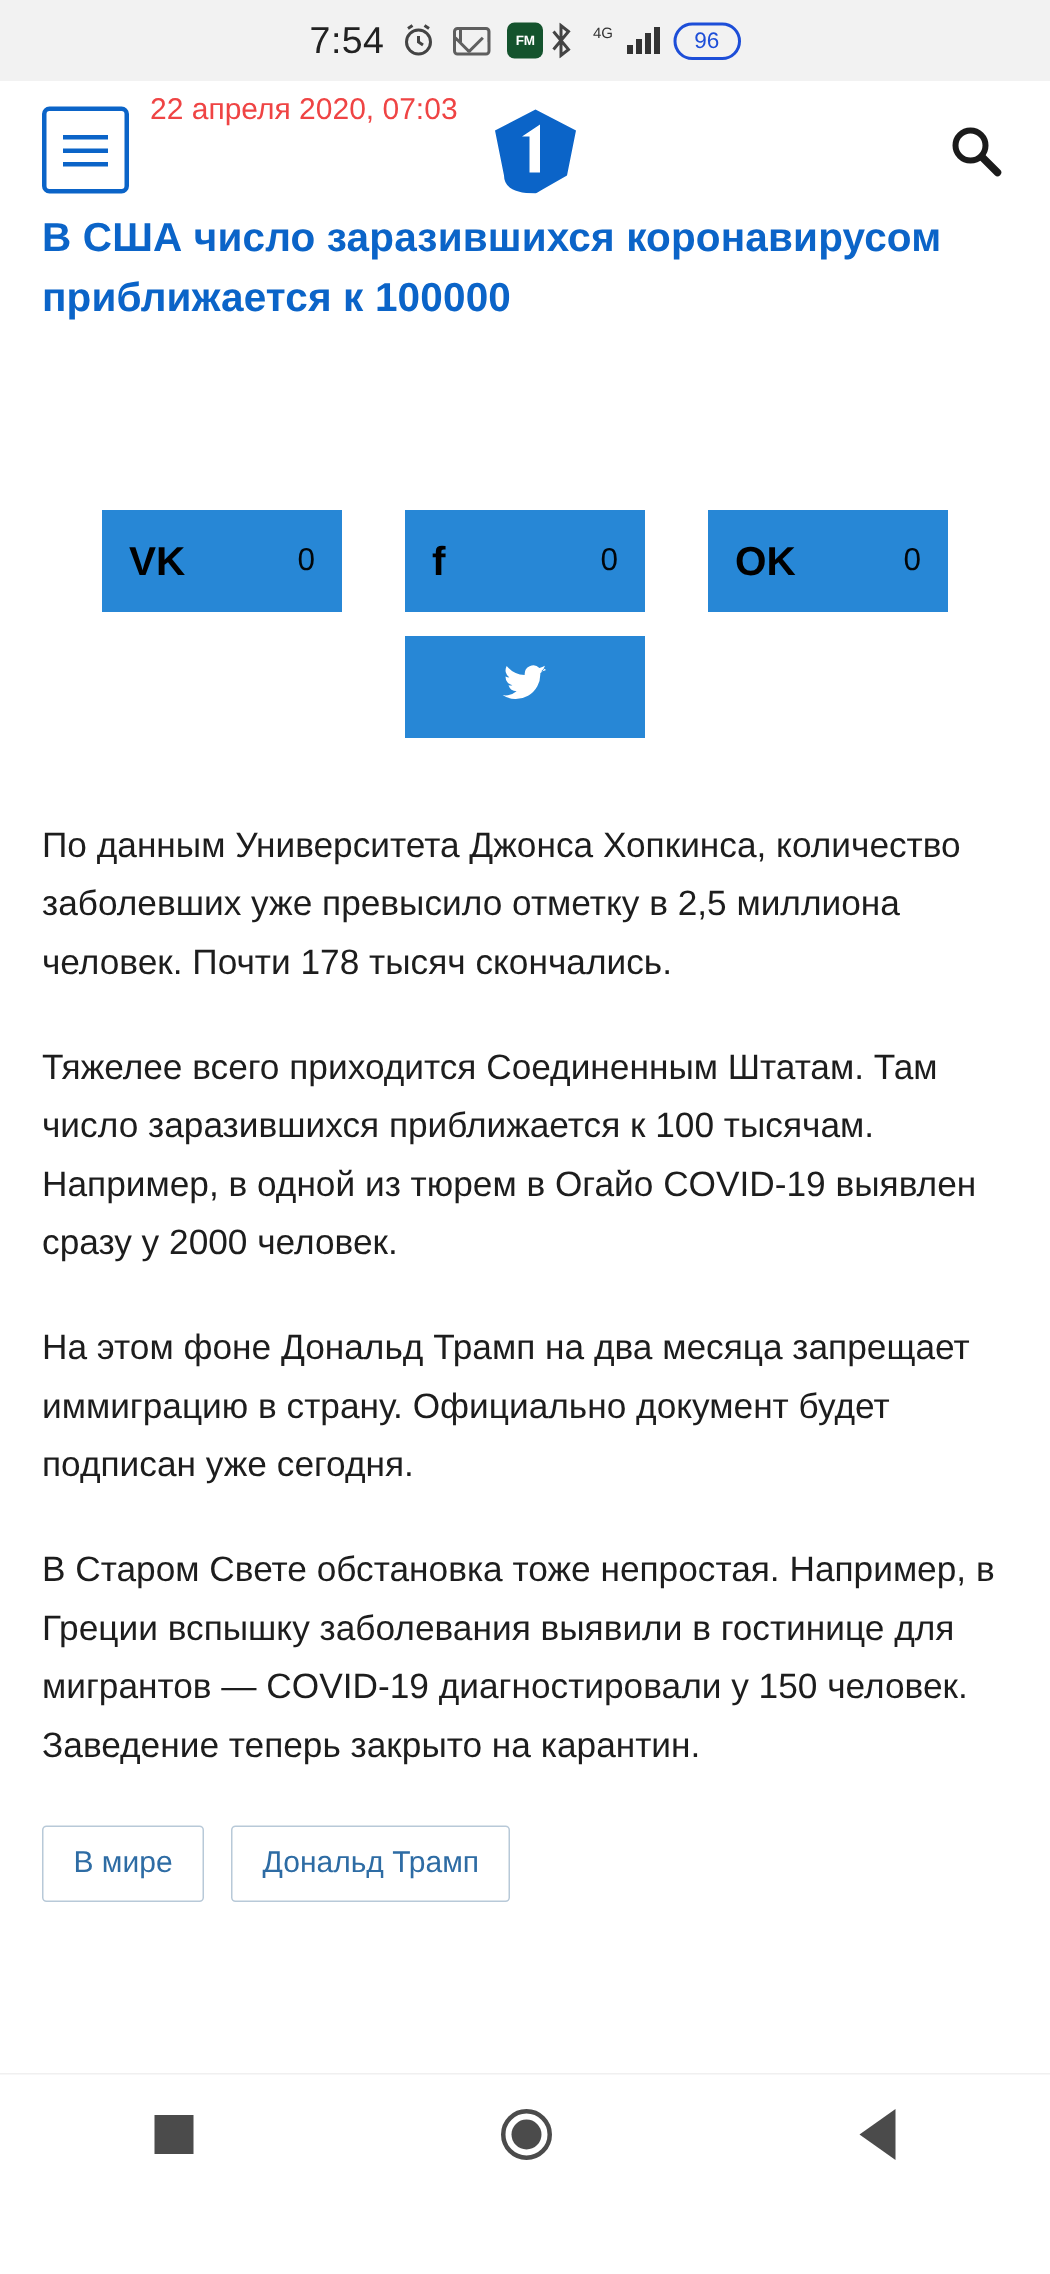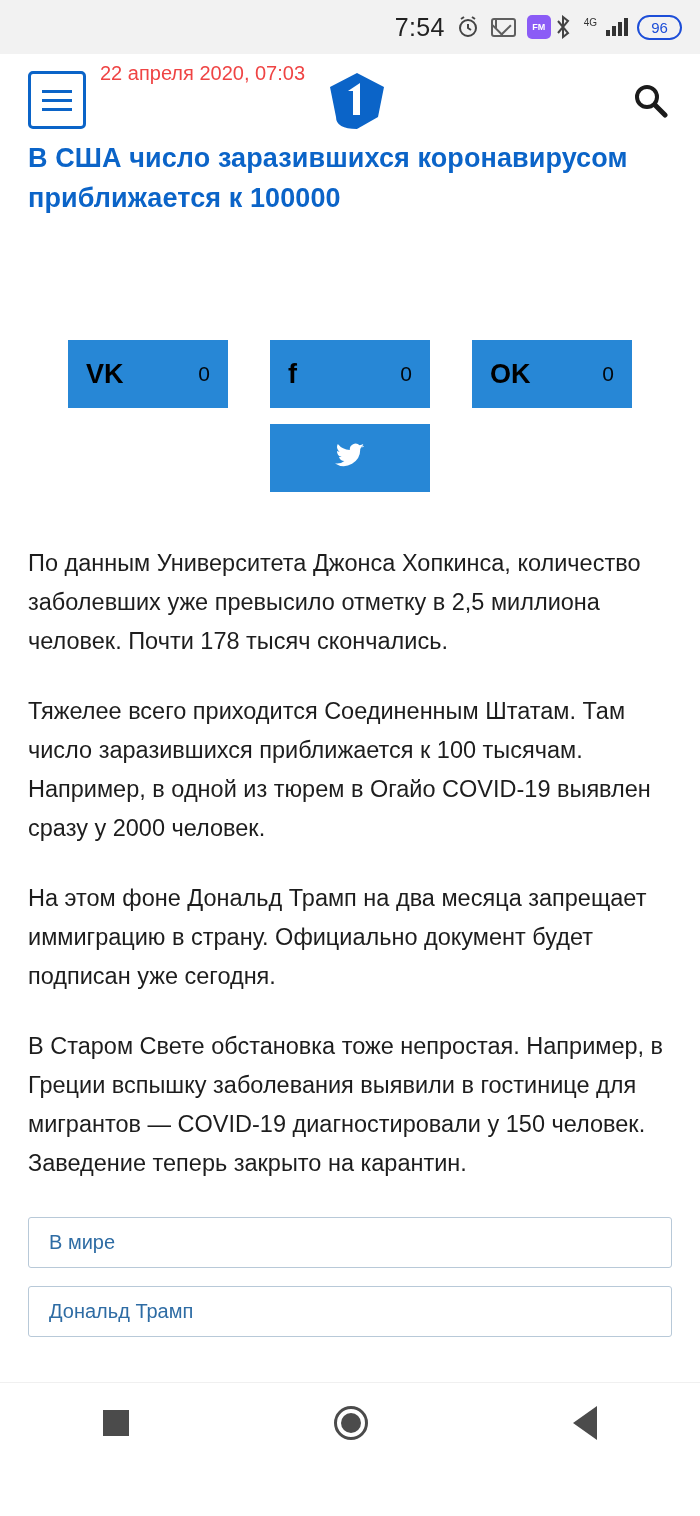--- a/index.html
+++ b/index.html
@@ -10,21 +10,21 @@
     font-family: "Liberation Sans", sans-serif;
     overflow: hidden;
   }
 
   
   .statusbar {
     height: 54px;
     background: #f2f2f2;
     display: flex;
     align-items: center;
-    justify-content: flex-end;
+    justify-content: center;
     padding: 0 18px;
     color: #222;
   }
   .status-left {
     display: flex;
     align-items: center;
     gap: 11px;
   }
   .status-clock {
     font-size: 25px;
@@ -62,21 +62,21 @@
     content: "";
     position: absolute;
     top: 1px; left: 1px;
     width: 12px; height: 12px;
     border-bottom: 2px solid #5f5f5f;
     border-right: 2px solid #5f5f5f;
     transform: rotate(45deg) translate(-1px,-2px);
   }
   .orange-app {
     width: 24px; height: 24px;
-    background: #8b5cf6;
+    background: #14532d;
     border-radius: 5px;
     color: #fff;
     font-size: 9px;
     display: flex;
     align-items: center;
     justify-content: center;
     font-weight: bold;
   }
   .batt {
     width: 45px; height: 25px;
@@ -198,21 +198,20 @@
     line-height: 39px;
     color: #1d1d1d;
   }
   .body-text p { margin-bottom: 31px; }
 
   .tags {
     display: flex;
     gap: 18px;
     margin-top: 34px;
     flex-wrap: wrap;
-    flex-direction: column;
   }
   .tag {
     border: 1px solid #b8c9d8;
     border-radius: 3px;
     color: #2e6ca4;
     font-size: 20px;
     padding: 13px 20px;
     background: #fff;
     white-space: nowrap;
   }

